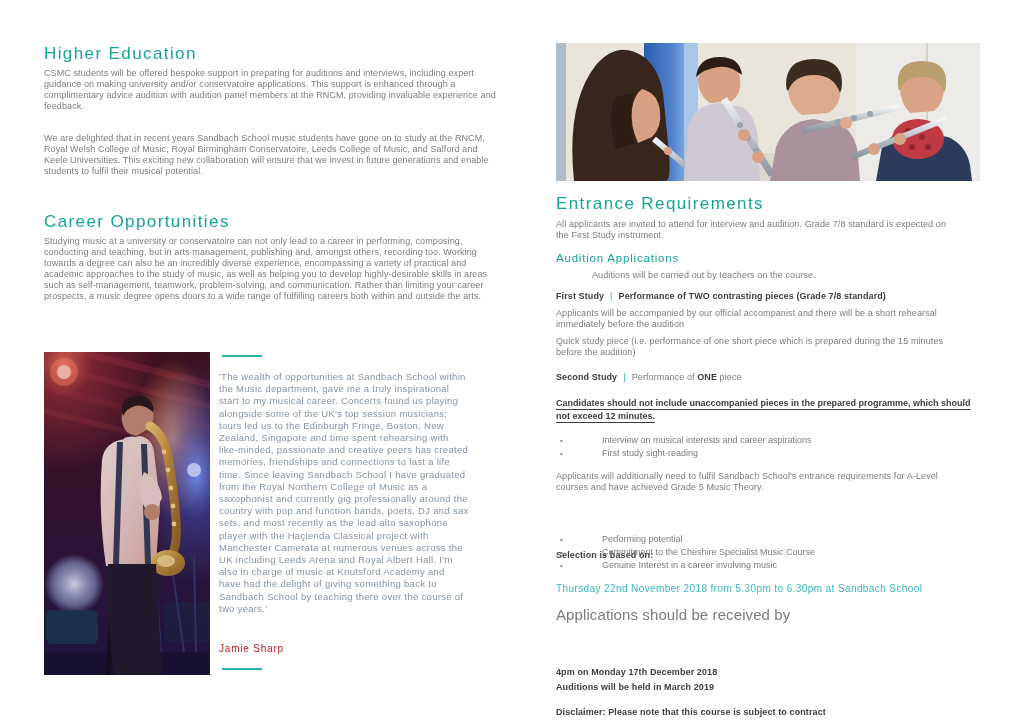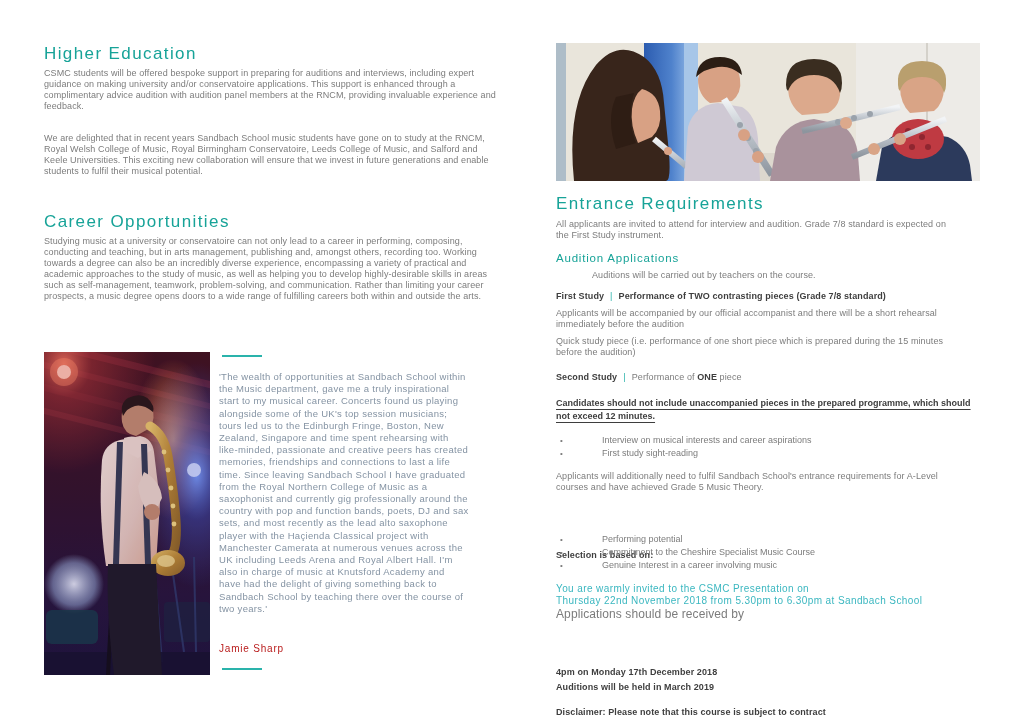--- a/index.html
+++ b/index.html
@@ -276,24 +276,23 @@
         <span class="dot"></span>
         <span>Commitment to the Cheshire Specialist Music Course</span>
       </div>
       <div class="bullet-row">
         <span class="dot"></span>
         <span>Genuine Interest in a career involving music</span>
       </div>
     </div>
 
     <div class="abs invite" style="left:0; top:583px; width:424px;">
-      <span style="display:block;">You are warmly invited to the CSMC Presentation on</span>
       <span style="display:block;">Thursday 22nd November 2018 from 5.30pm to 6.30pm at Sandbach School</span>
     </div>
 
-    <div class="abs body-text" style="left:0; top:609px; font-size:12px;">Applications should be received by</div>
+    <div class="abs body-text" style="left:0; top:609px; font-size:15px;">Applications should be received by</div>
     <div class="abs body-text bold-dark" style="left:0; top:626px;">4pm on Monday 17th December 2018</div>
     <div class="abs body-text bold-dark" style="left:0; top:641px;">Auditions will be held in March 2019</div>
 
     <div class="abs body-text bold-dark" style="left:0; top:666px;">Disclaimer: Please note that this course is subject to contract</div>
   </div>
 
 </div>
 
 </body></html>

